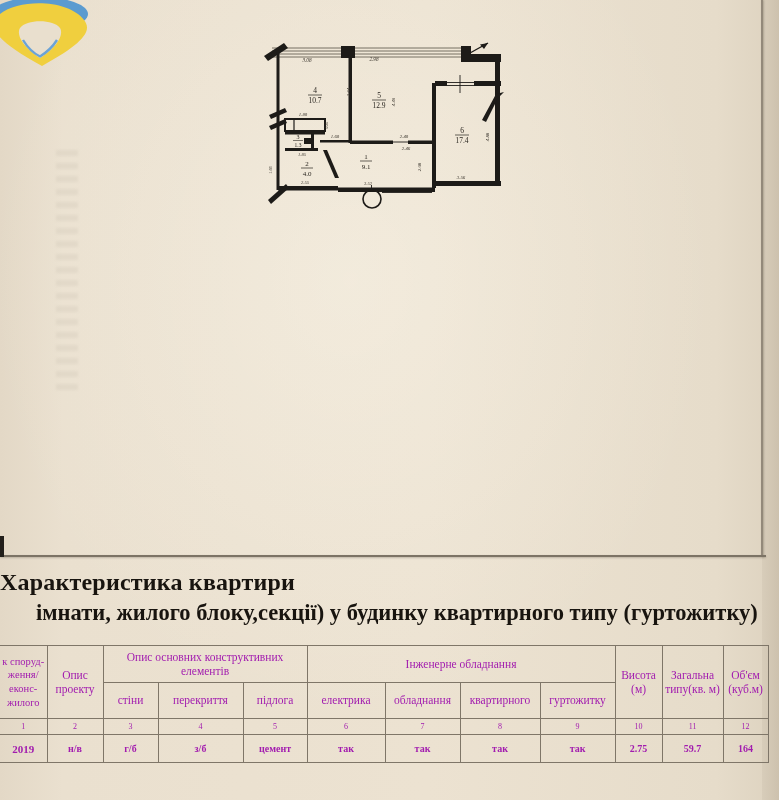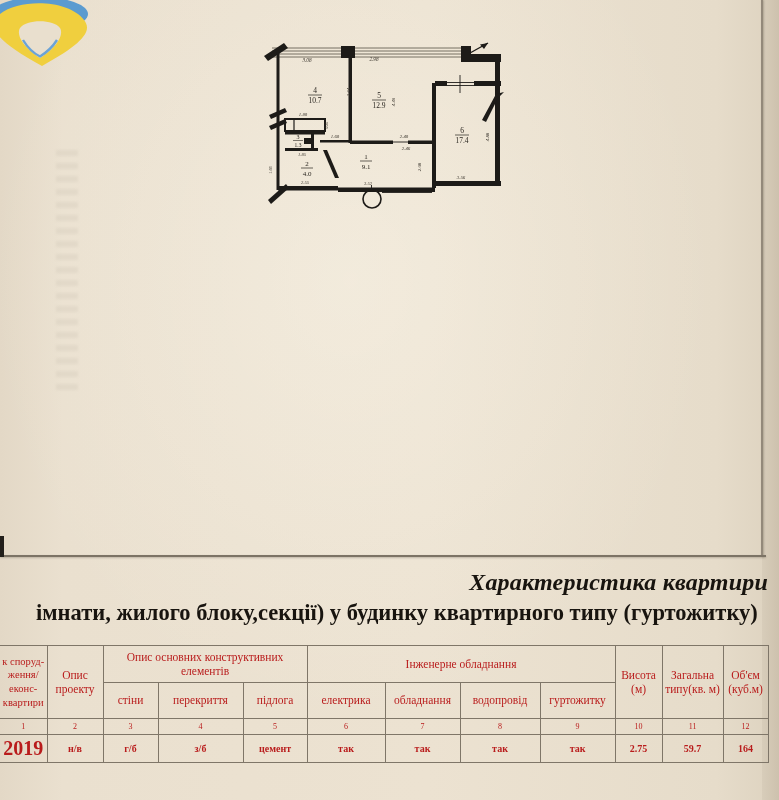--- a/index.html
+++ b/index.html
@@ -14,32 +14,32 @@
   .abs{position:absolute;}
   
   .right-band{right:0;top:0;width:17px;height:800px;
     background:linear-gradient(90deg,#d6cbb8,#c9bda9);opacity:.8;}
   .right-edge-line{left:761px;top:0;width:2px;height:557px;background:#93897a;box-shadow:1px 0 2px rgba(90,80,65,.35);}
   .page-split-line{left:0;top:555px;width:766px;height:2px;background:#7c7365;box-shadow:0 1px 2px rgba(120,110,95,.4);}
   .left-wedge{left:0;top:536px;width:4px;height:21px;background:#221f1b;}
   .bleed{left:56px;top:150px;width:22px;height:245px;opacity:.07;filter:blur(1.5px);
     background:repeating-linear-gradient(180deg,#6b6155 0 6px,transparent 6px 13px);}
   
-  .doc-title{top:569px;left:0;width:768px;text-align:right;font-weight:bold;font-size:24px;letter-spacing:.2px;color:#18140f;font-style:italic;}
+  .doc-title{top:569px;left:0;width:768px;text-align:left;font-weight:bold;font-size:24px;letter-spacing:.2px;color:#18140f;}
   .doc-subtitle{top:600px;left:0;width:779px;white-space:nowrap;font-weight:bold;font-size:22.5px;color:#18140f;padding-left:36px;}
   
   table.char{border-collapse:collapse;table-layout:fixed;position:absolute;top:645px;left:0;width:768px;
-    font-family:"Liberation Serif",serif;color:#b91c1c;}
+    font-family:"Liberation Serif",serif;color:#a21caf;}
   table.char td{border:1px solid #7f7668;text-align:center;vertical-align:middle;padding:0 2px;overflow:hidden;}
   table.char td.noleft{border-left:none;}
   td.hdr{font-size:11.5px;line-height:1.25;}
   td.hdr-sm{font-size:10.5px;line-height:1.3;}
   td.num{font-size:8px;height:15px;line-height:1;padding:1px 0;}
   td.val{font-size:10px;font-weight:bold;height:27px;}
-  td.val-yr{font-size:20px;font-weight:bold;}
+  td.val-yr{font-size:11px;font-weight:bold;}
   
   .plan{left:258px;top:40px;}
   .plan text{font-family:"Liberation Serif",serif;font-style:italic;fill:#38332b;}
   .plan .rm{font-style:normal;fill:#2a2620;}
   
   .logo{left:-12px;top:-8px;}
 </style>
 </head>
 <body>
 
@@ -158,36 +158,36 @@
       <col style="width:47px">
       <col style="width:61px">
       <col style="width:45px">
   </colgroup>
   <tbody>
       <tr style="height:37px">
     <td class="hdr-sm noleft" rowspan="2">
       <span>к споруд-</span><br>
       <span>ження/</span><br>
       <span>еконс-</span><br>
-      <span>квартири</span>
+      <span>жилого</span>
     </td>
     <td class="hdr" rowspan="2">Опис проекту</td>
     <td class="hdr" colspan="3">Опис основних конструктивних елементів</td>
     <td class="hdr" colspan="4">Інженерне обладнання</td>
     <td class="hdr" rowspan="2">Висота (м)</td>
     <td class="hdr" rowspan="2">Загальна типу(кв. м)</td>
     <td class="hdr" rowspan="2">Об'єм (куб.м)</td>
   </tr>
   <tr style="height:36px">
     <td class="hdr">стіни</td>
     <td class="hdr">перекриття</td>
     <td class="hdr">підлога</td>
     <td class="hdr">електрика</td>
     <td class="hdr">обладнання</td>
-    <td class="hdr">водопровід</td>
+    <td class="hdr">квартирного</td>
     <td class="hdr">гуртожитку</td>
   </tr>
   <tr style="height:15px">
     <td class="num noleft">1</td>
     <td class="num">2</td>
     <td class="num">3</td>
     <td class="num">4</td>
     <td class="num">5</td>
     <td class="num">6</td>
     <td class="num">7</td>

